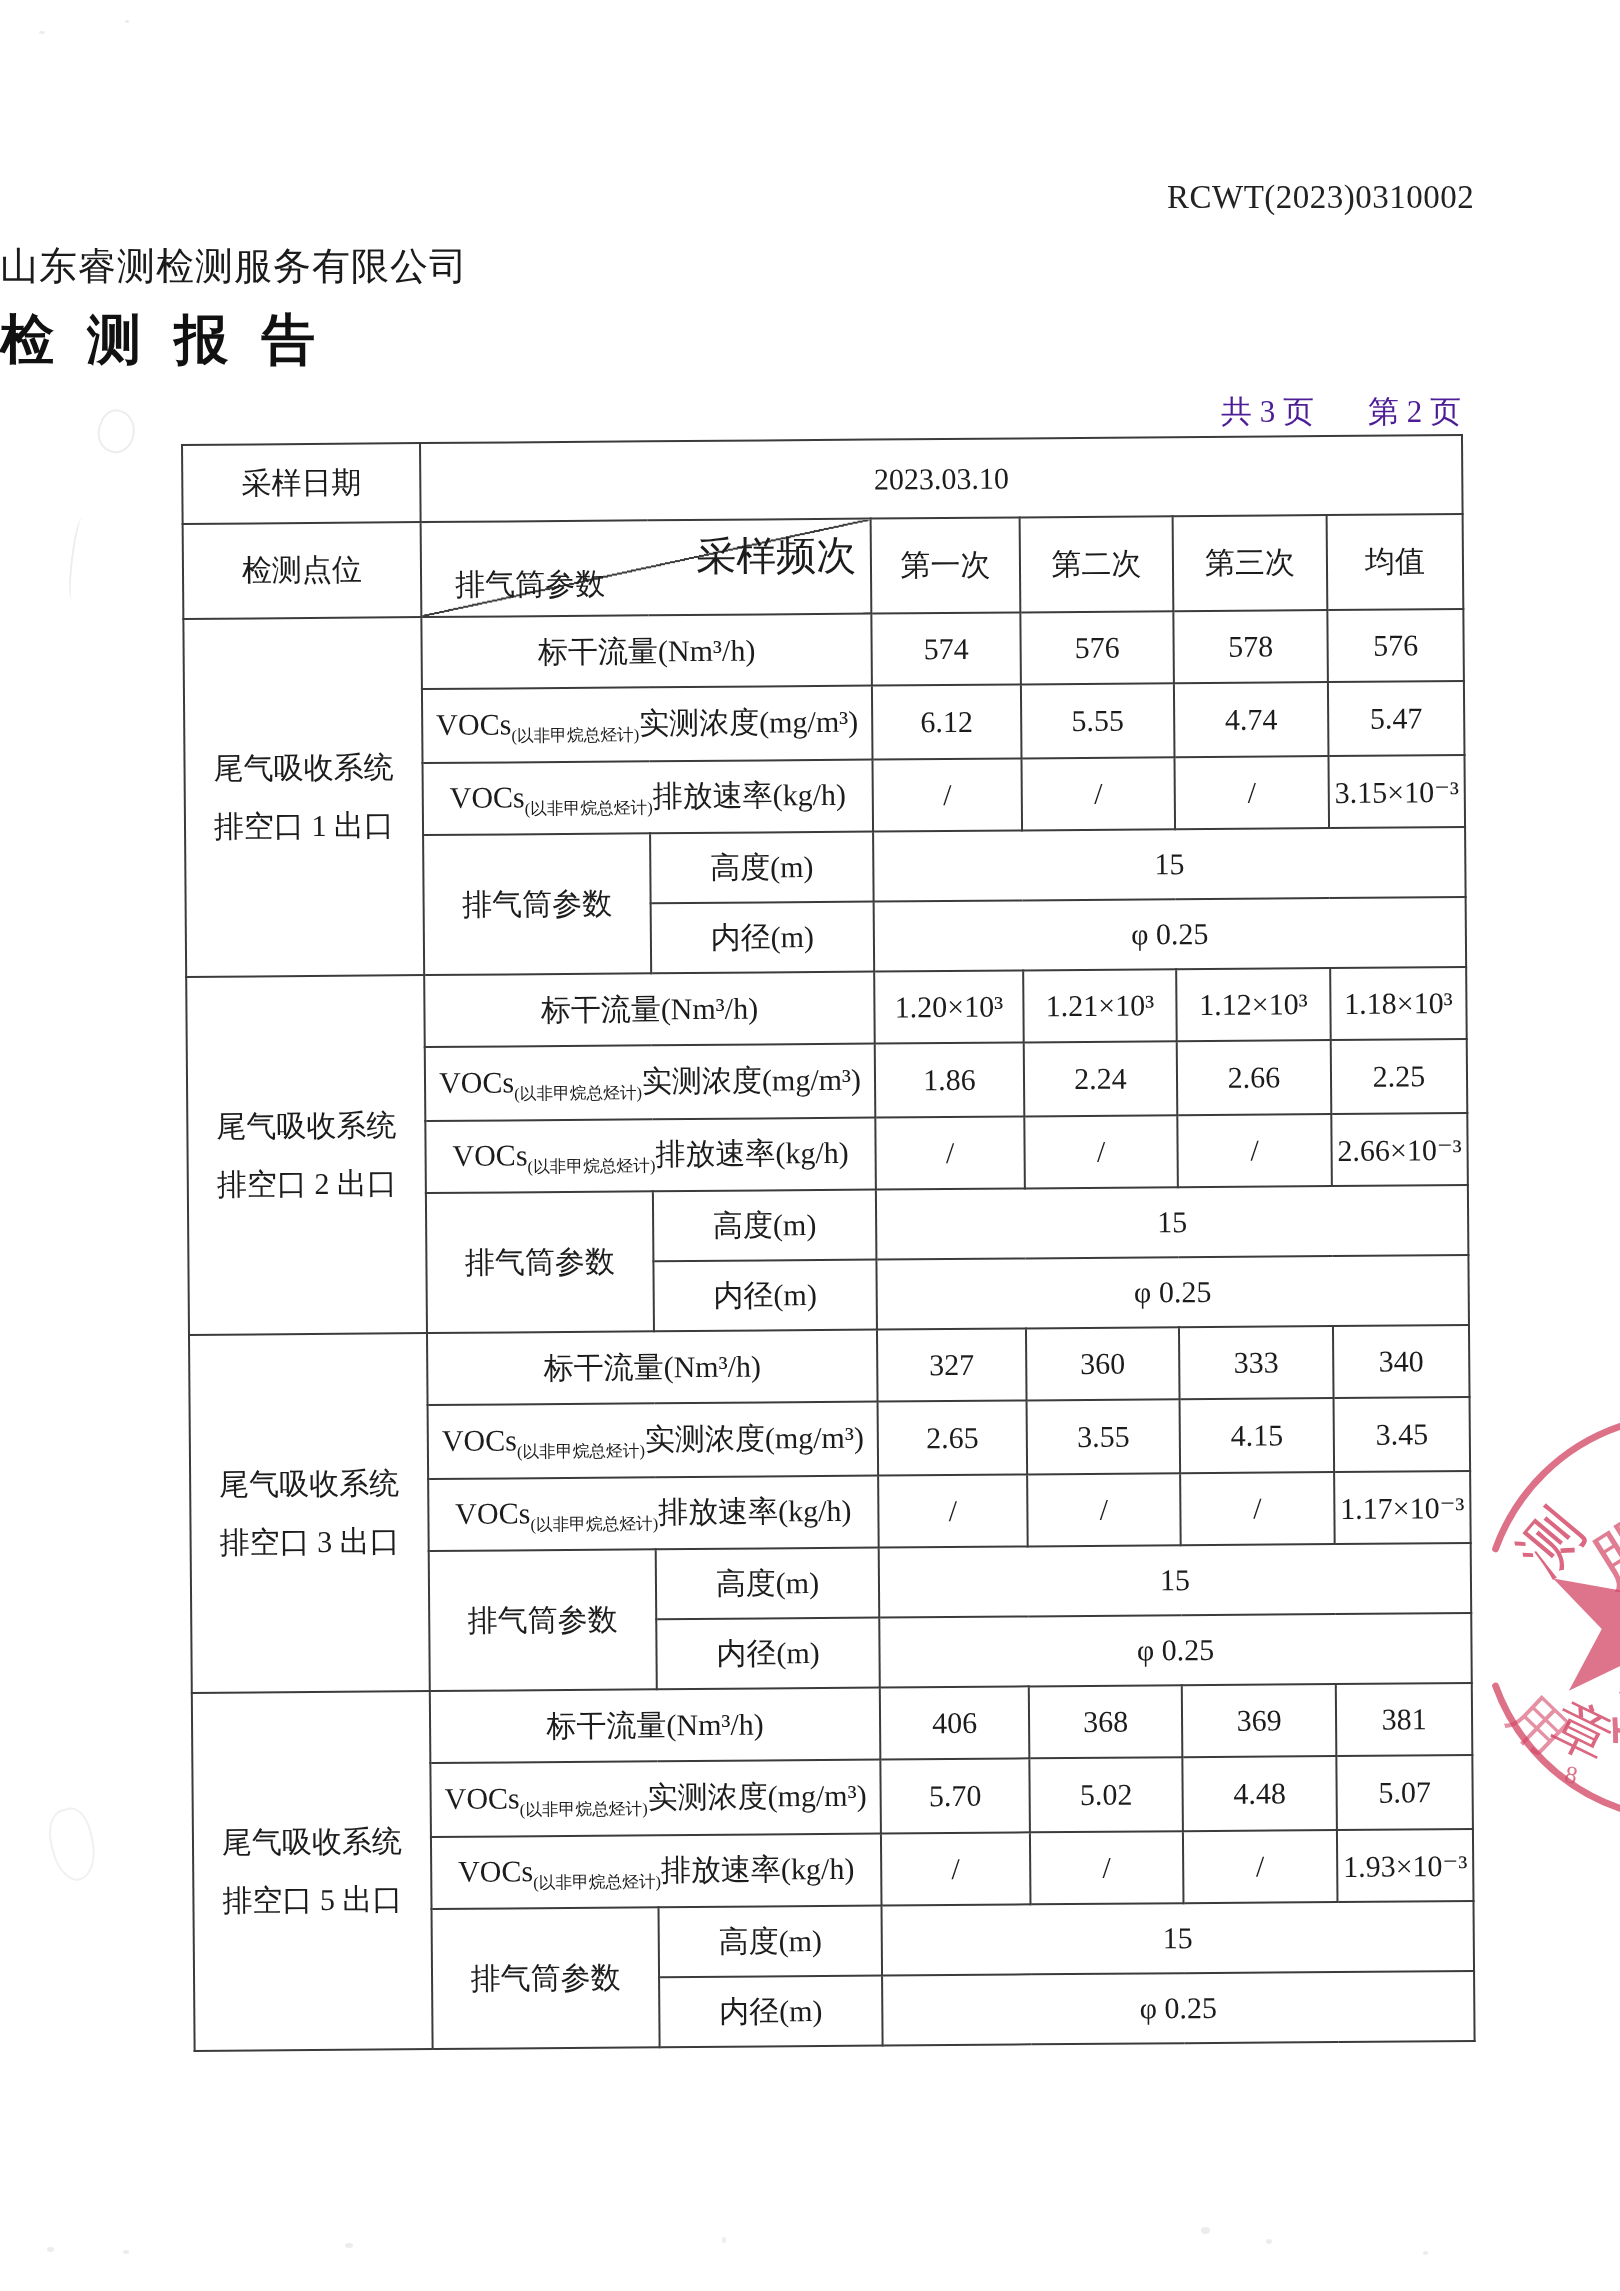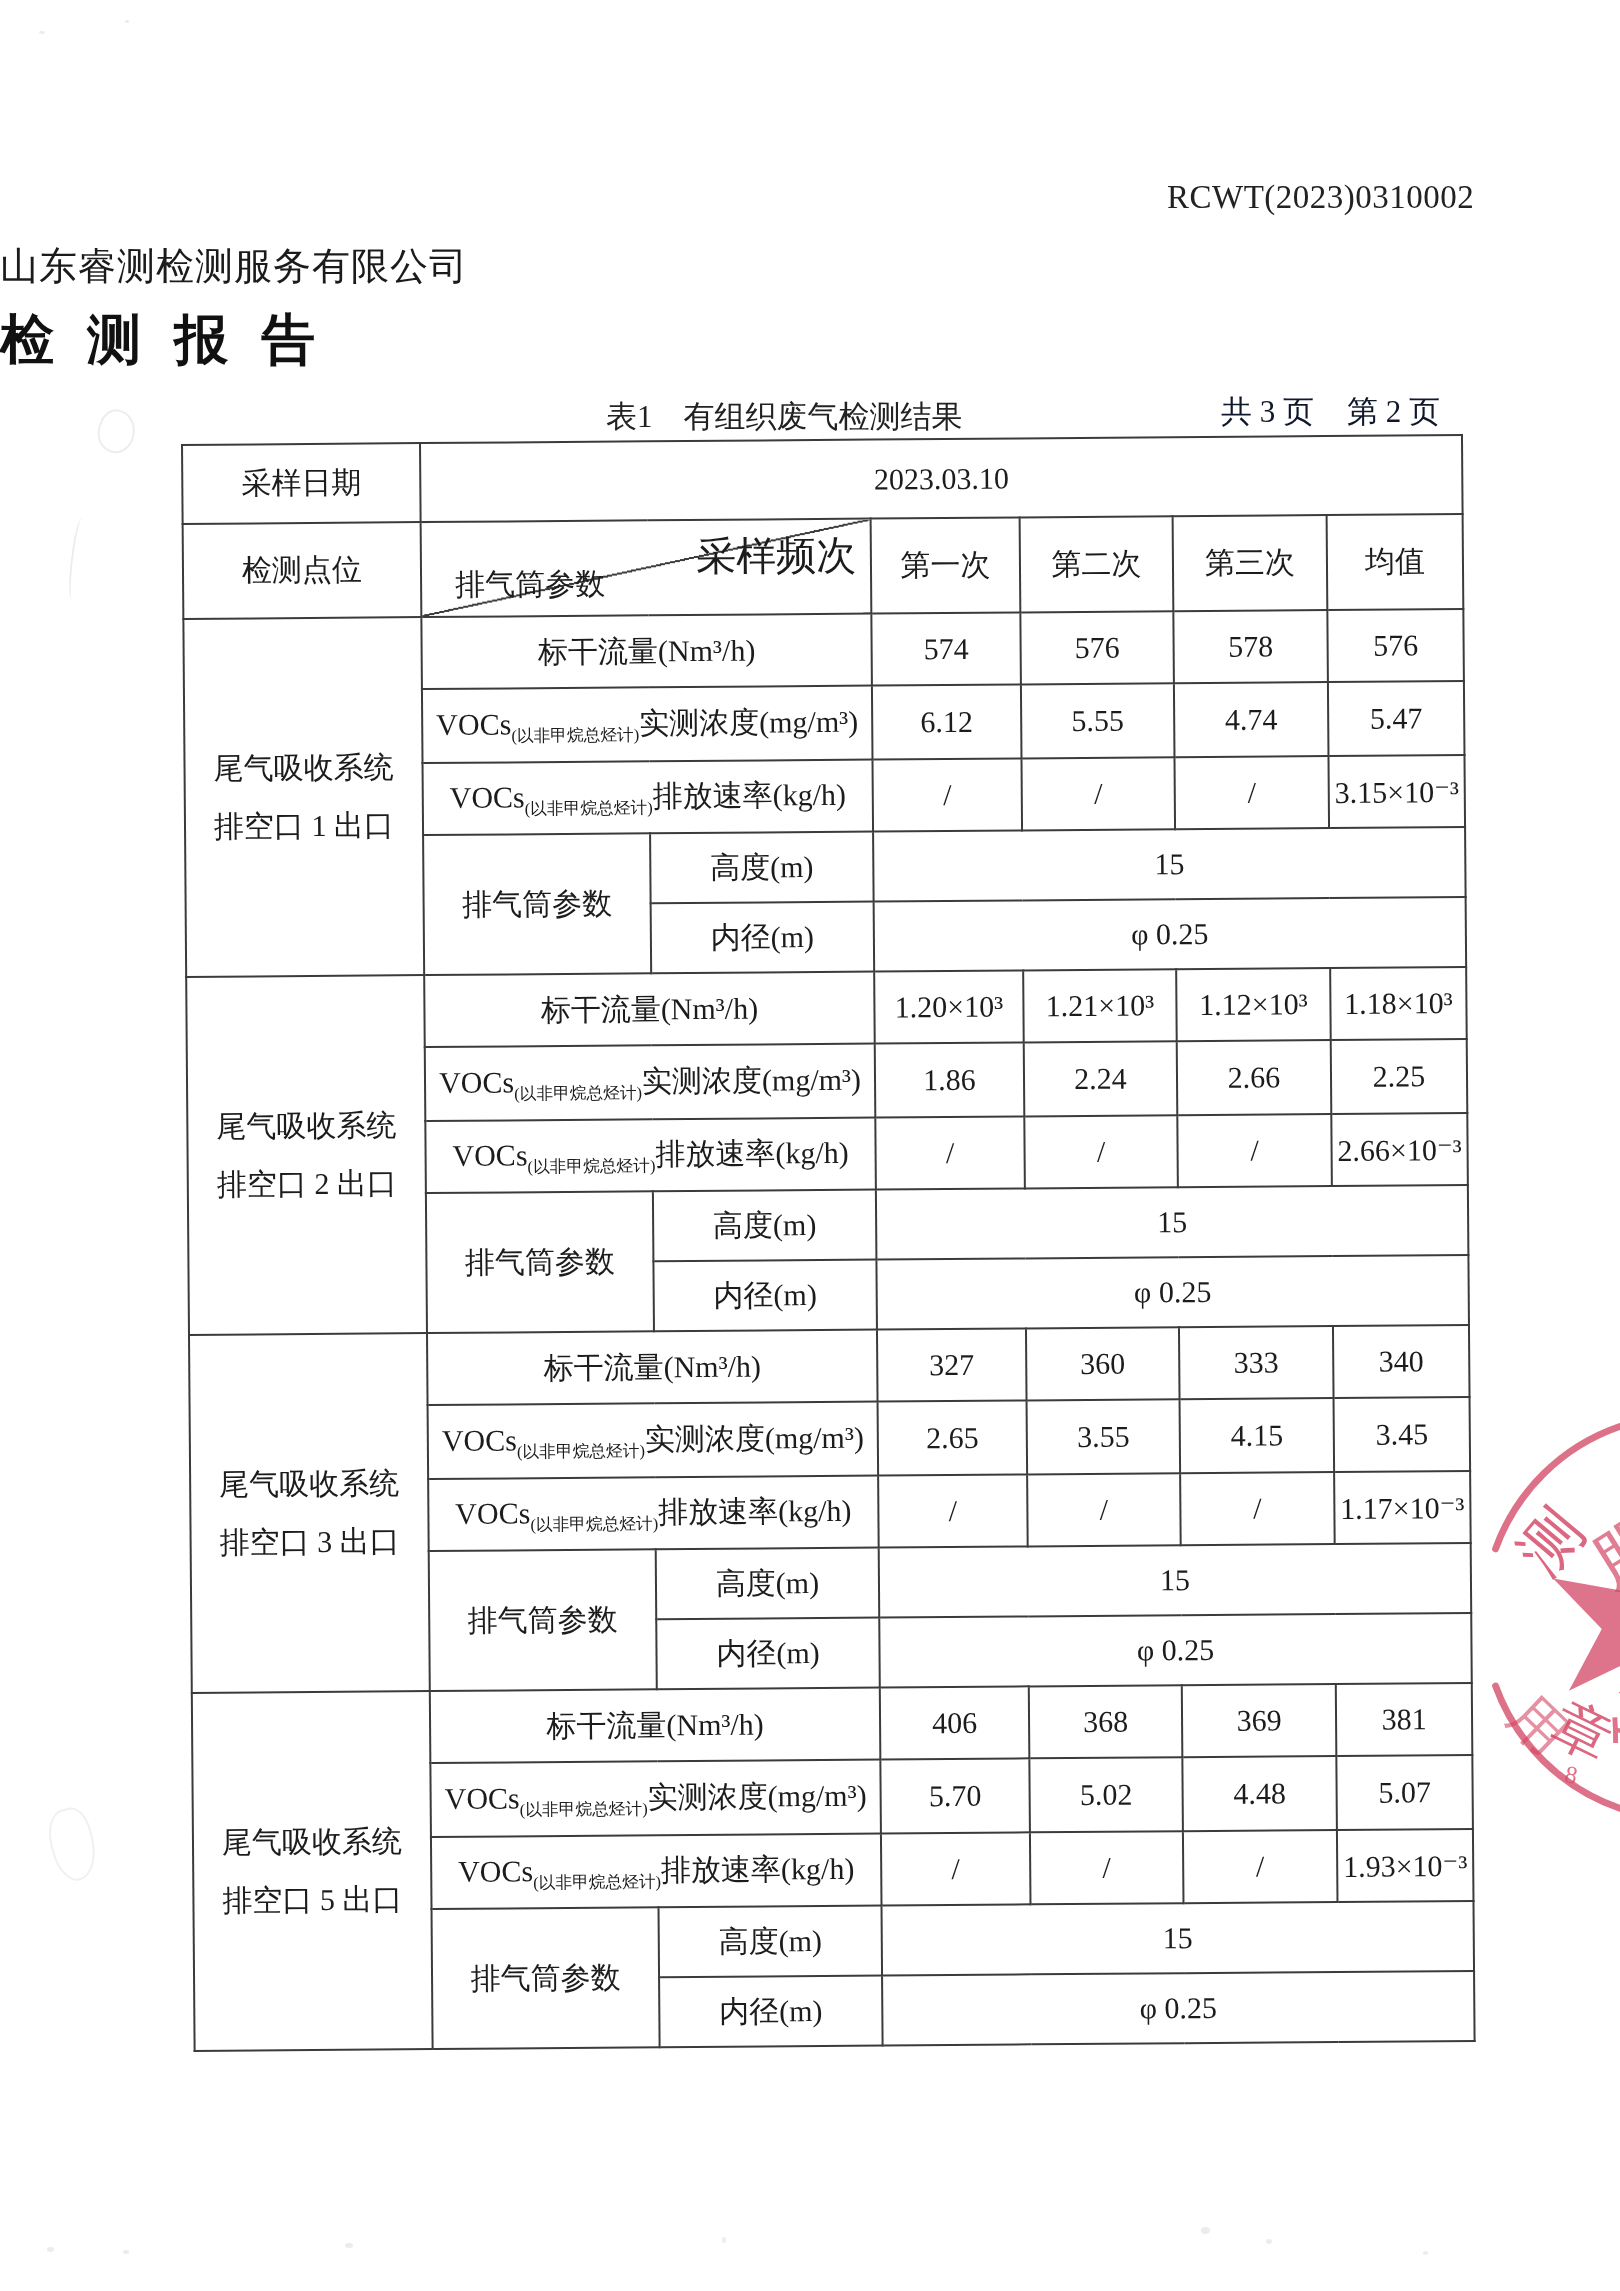--- a/index.html
+++ b/index.html
@@ -24,21 +24,21 @@
     position:absolute;left:0;top:304px;width:100%;
     text-align:left;font-size:54px;font-weight:700;
     letter-spacing:9.8px;color:#111;
   }
   .caption{
     position:absolute;left:606px;top:396px;
     font-size:31px;color:#222;
   }
   .page-info{
     position:absolute;left:1221px;top:391px;
-    display:flex;gap:33px;font-size:31px;color:#0f172a;
+    display:flex;gap:54px;font-size:31px;color:#4c1d95;
   }
   
   .table-wrap{
     position:absolute;left:181px;top:444px;
     transform:rotate(-0.45deg);transform-origin:top left;
   }
   table.report{
     border-collapse:collapse;table-layout:fixed;width:1281px;
   }
   table.report td{
@@ -107,21 +107,20 @@
   .sp9{left:125px;top:19.6px;width:3.9px;height:3.9px;}
 </style>
 </head>
 <body>
 
 <div class="page">
 
   <div class="report-no">RCWT(2023)0310002</div>
   <div class="company">山东睿测检测服务有限公司</div>
   <div class="title">检 测 报 告</div>
-  <div class="caption">表1　有组织废气检测结果</div>
   <div class="page-info">
     <span>共 3 页</span>
     <span>第 2 页</span>
   </div>
 
   <div class="table-wrap">
     <table class="report">
       <colgroup>
         <col style="width:238px">
           <col style="width:227px">

